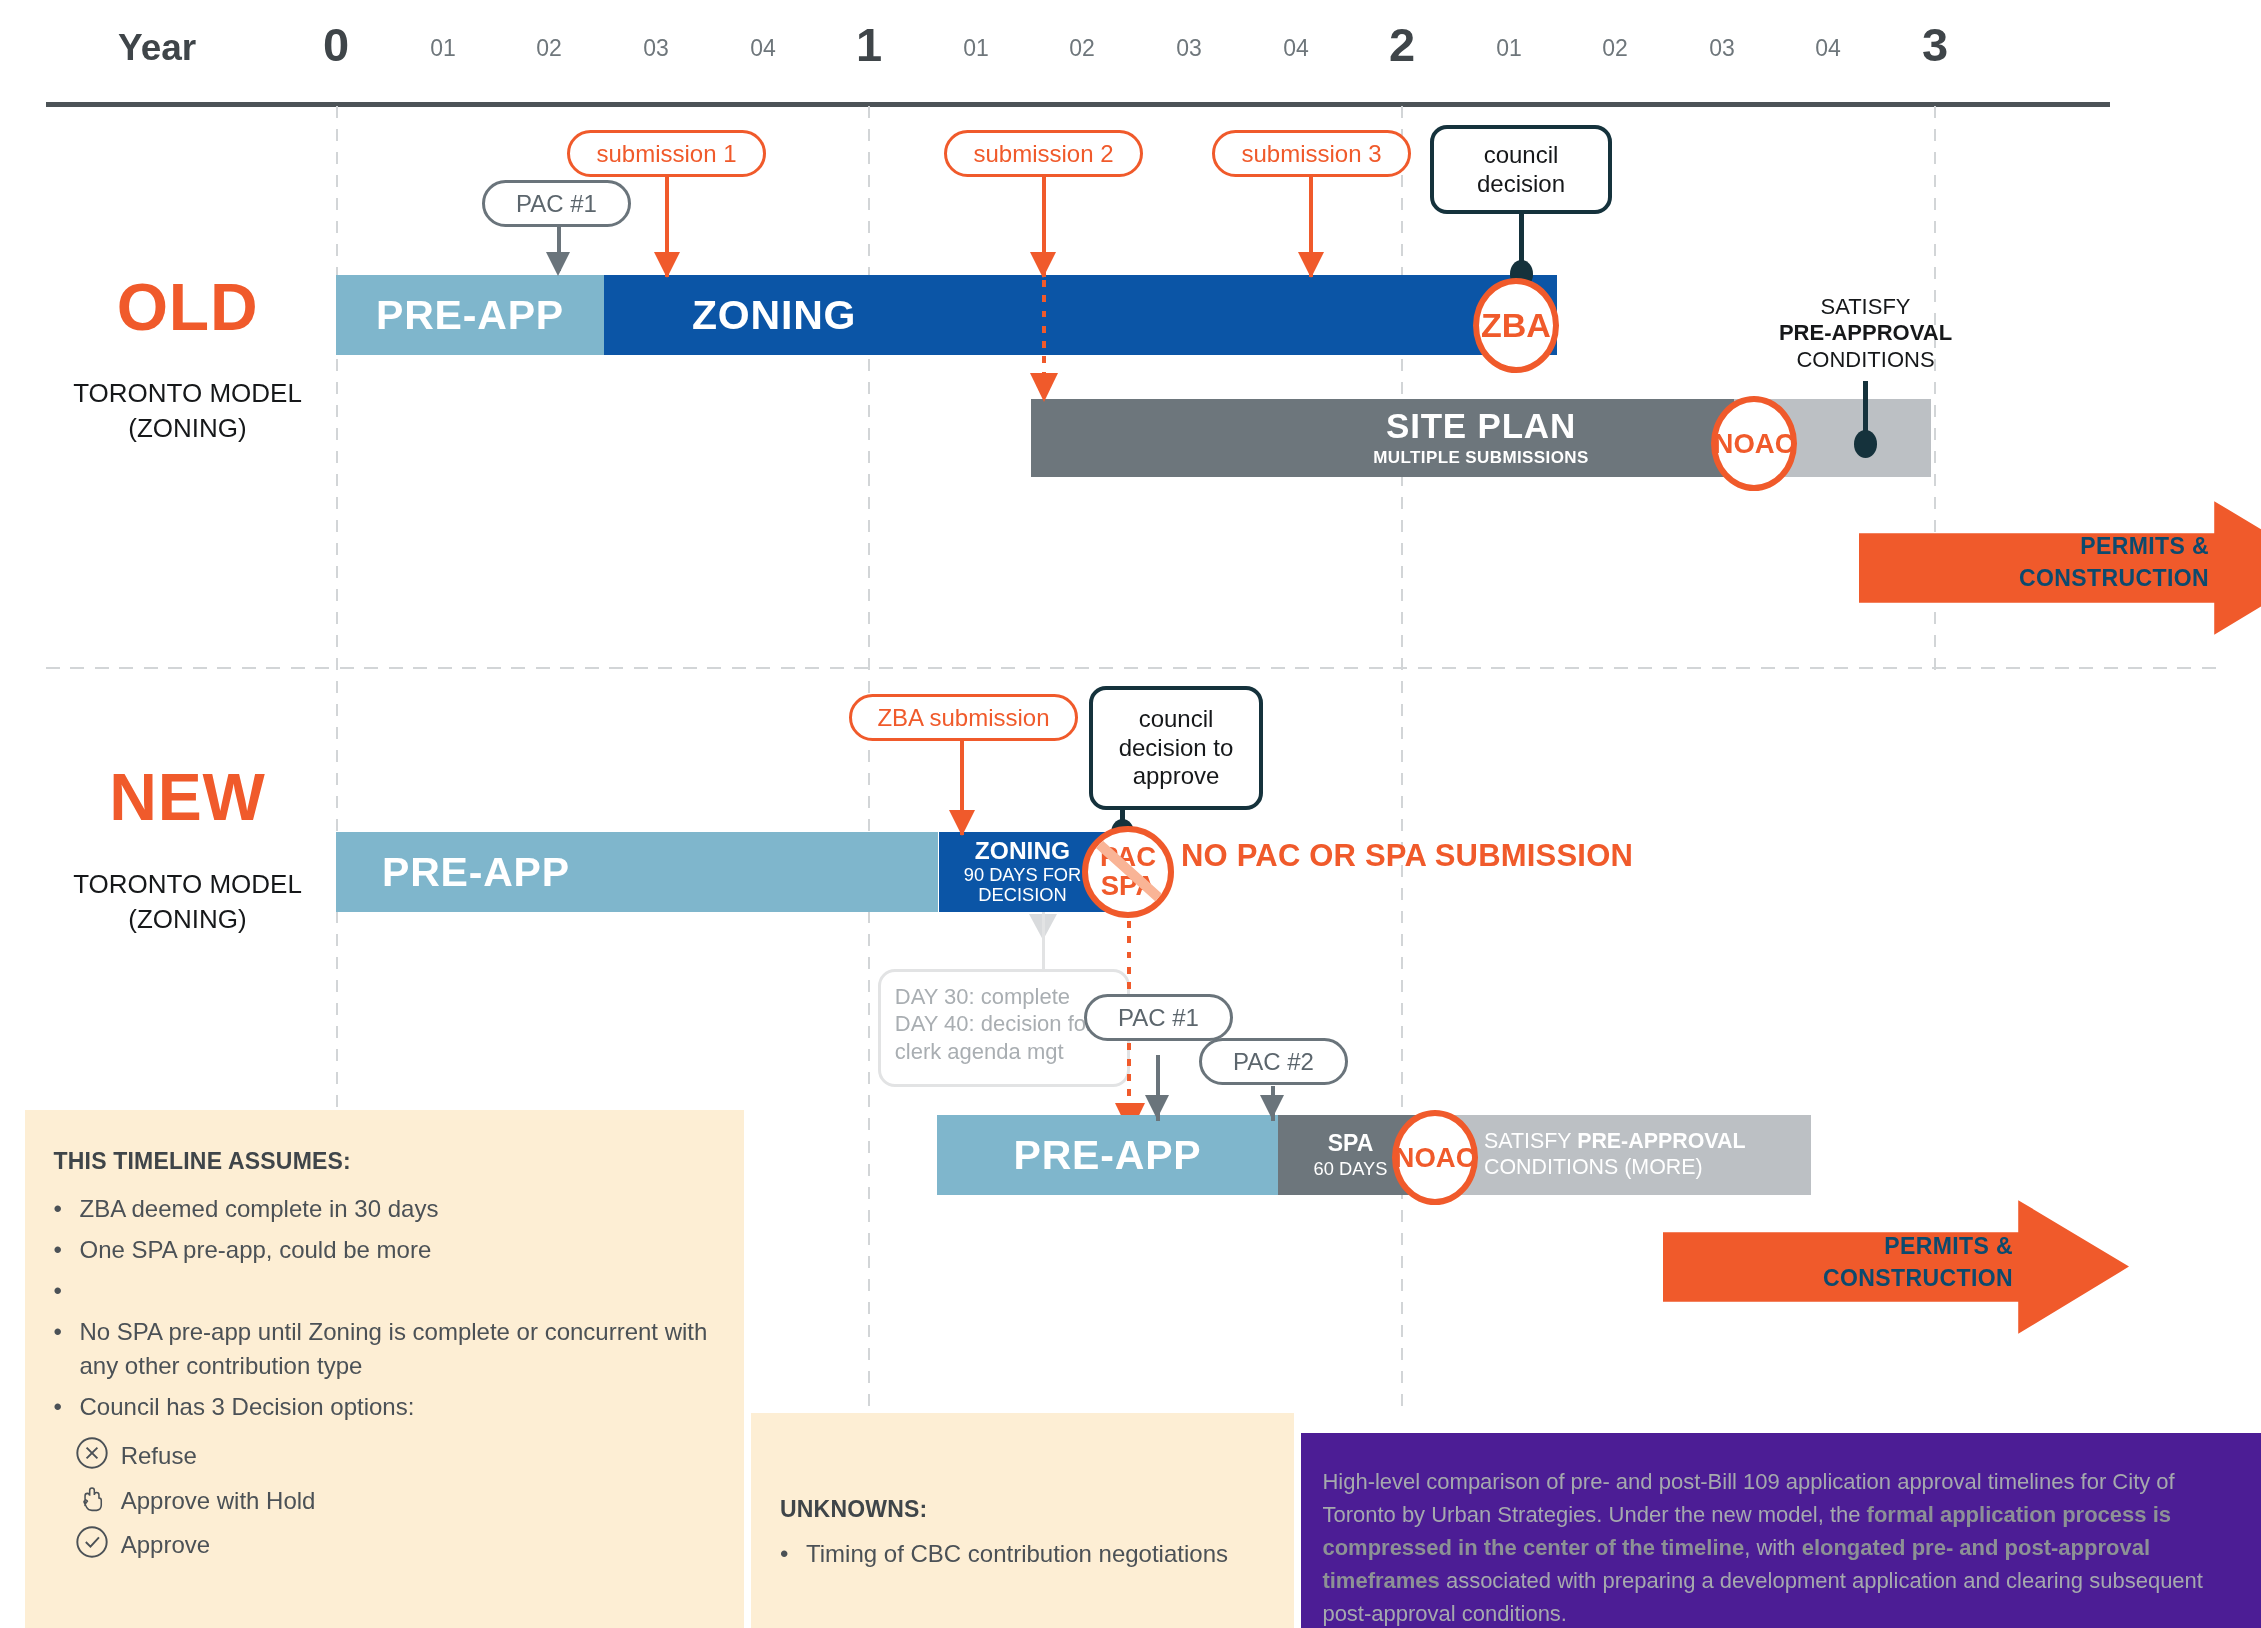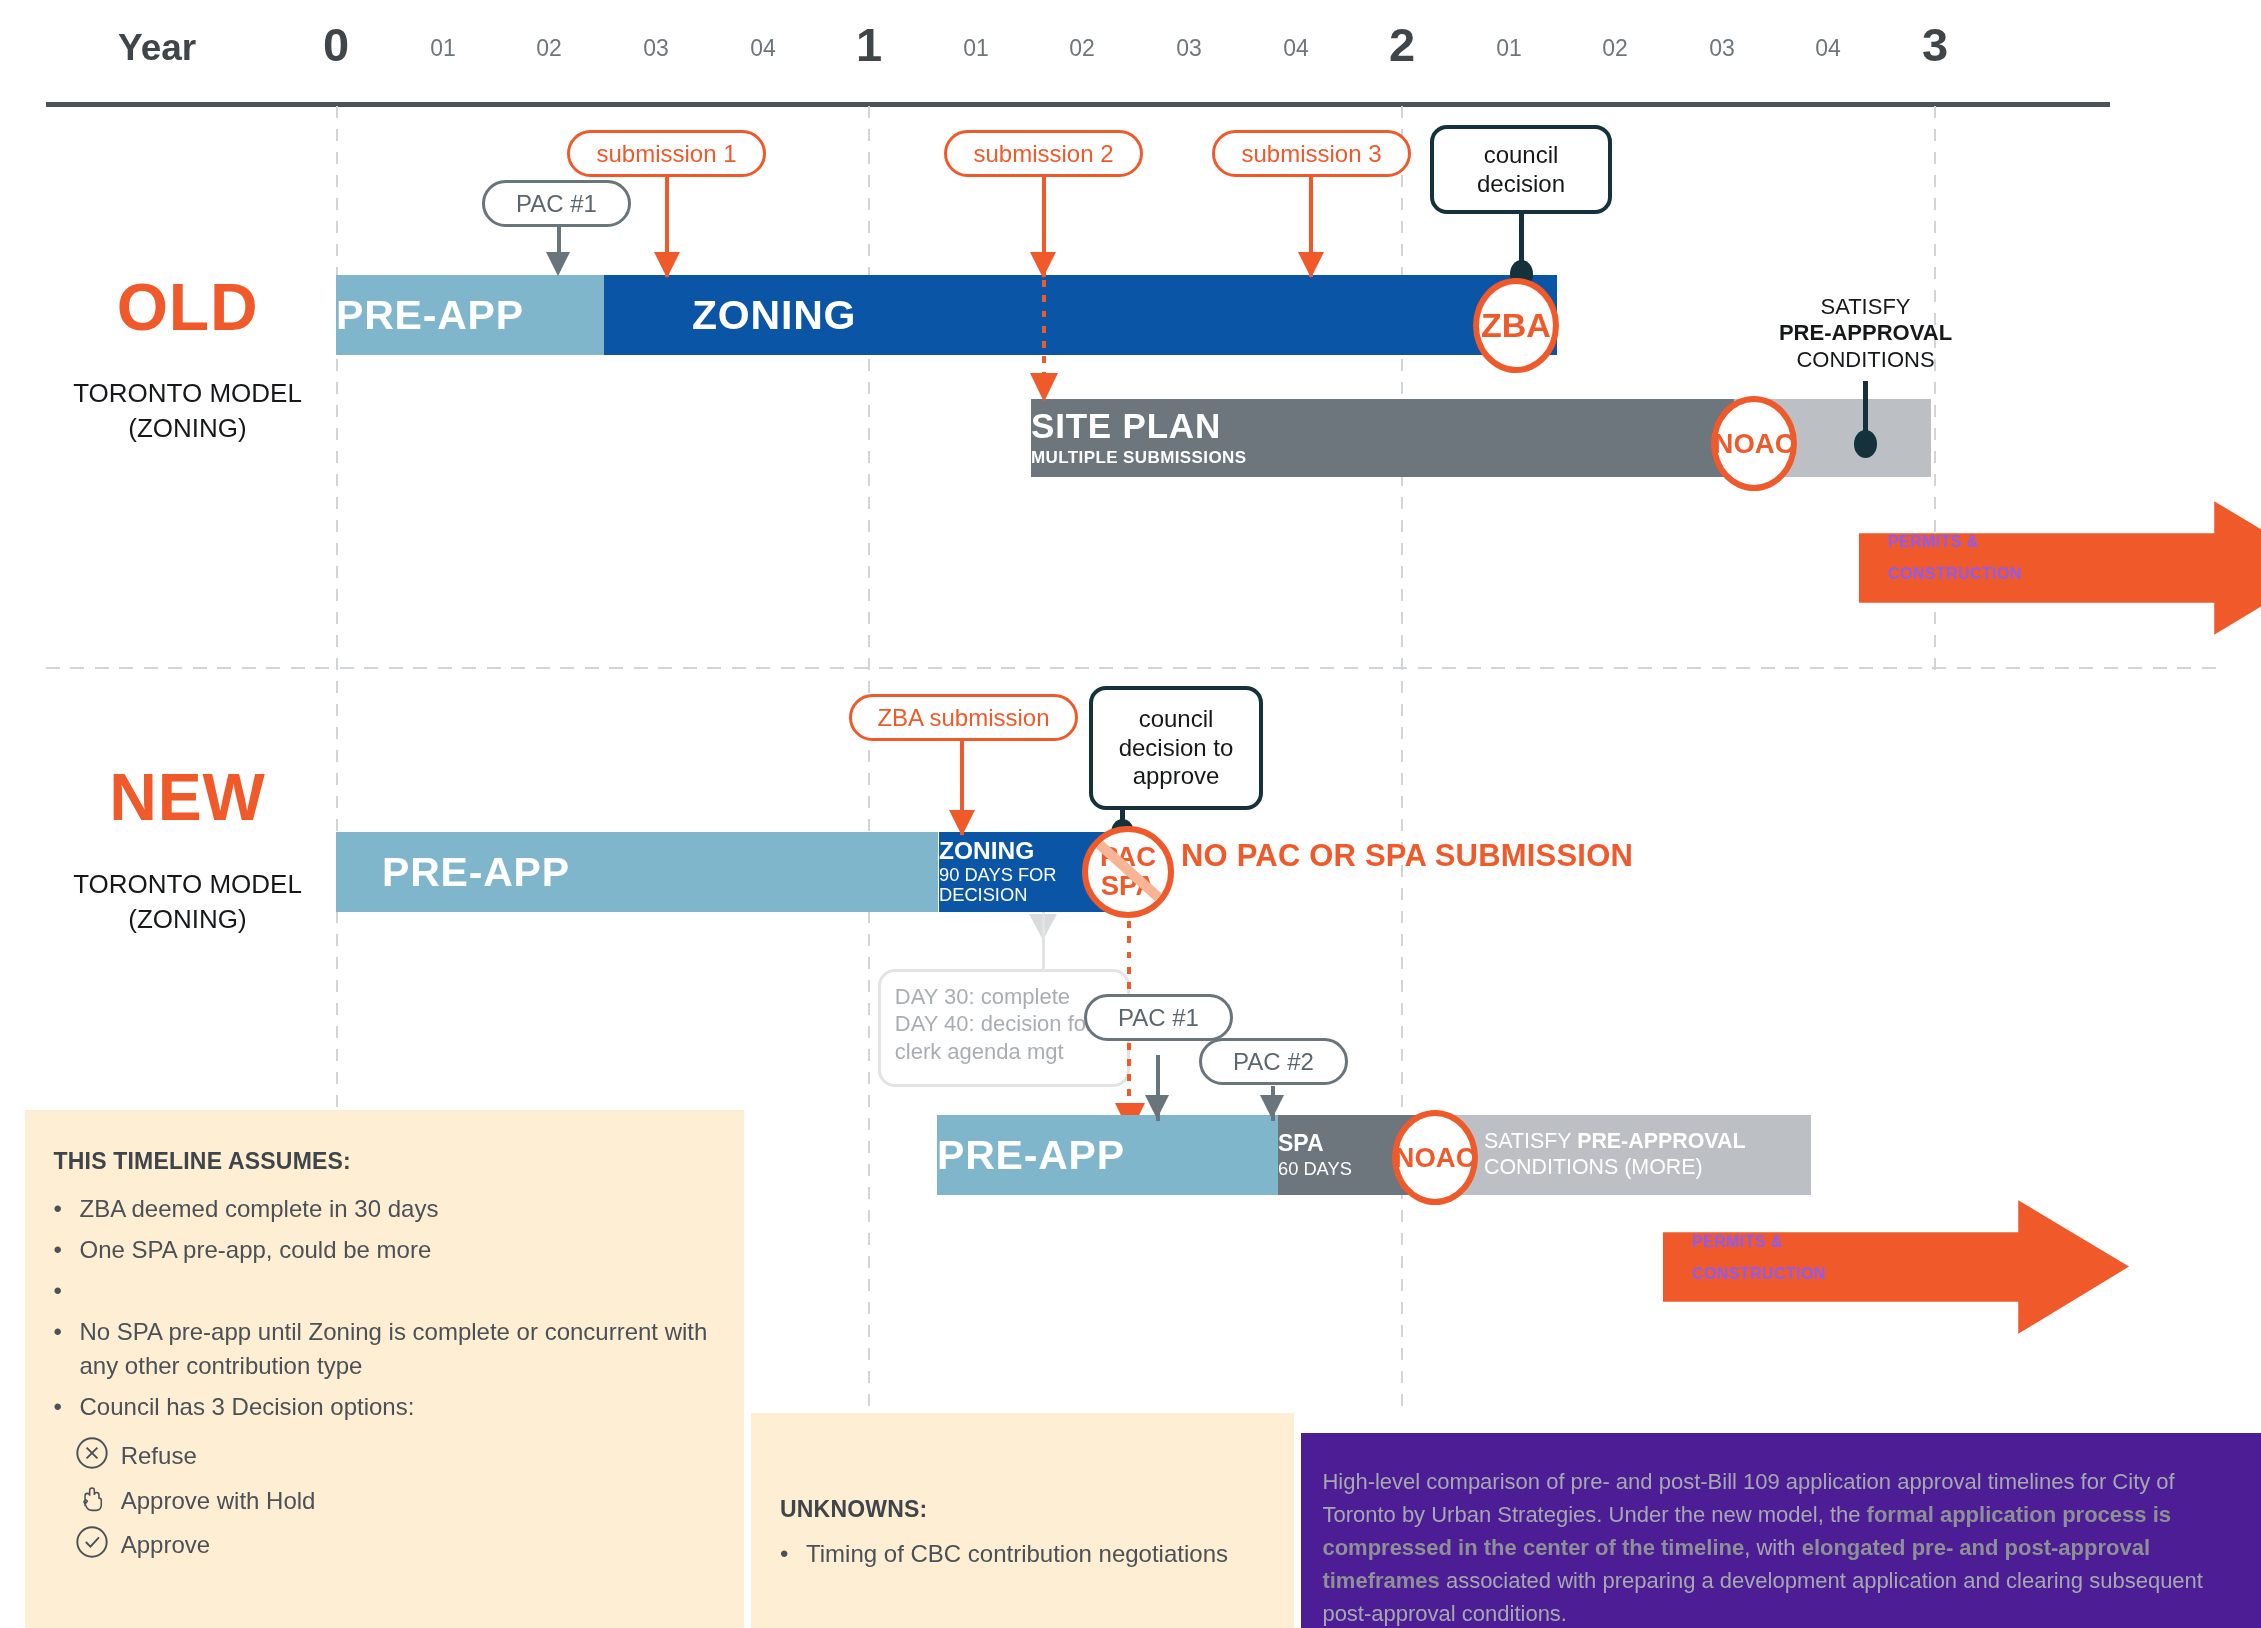--- a/index.html
+++ b/index.html
@@ -9,21 +9,21 @@
   
   #axis-line{left:46px;top:102px;width:2064px;height:4.6px;background:#4c5357;}
   .yr-major{font-size:47px;font-weight:700;color:#3f4549;line-height:1;text-align:center;width:92px;}
   .yr-minor{font-size:23px;font-weight:400;color:#6e767b;line-height:1;text-align:center;width:76px;}
   #year-word{font-size:37px;font-weight:700;color:#3f4549;left:118px;top:27px;}
   .gridline{width:2.3px;background:repeating-linear-gradient(to bottom,#d2d5d7 0,#d2d5d7 12.2px,transparent 12.2px,transparent 23px);}
   
   .model-big{font-size:66px;font-weight:700;color:#f05a2b;letter-spacing:0.8px;text-align:center;width:321px;line-height:1;}
   .model-sub{font-size:26px;font-weight:400;color:#16181a;text-align:center;width:352px;line-height:1.22;}
   
-  .bar{position:absolute;display:flex;align-items:flex-start;justify-content:center;
+  .bar{position:absolute;display:flex;align-items:center;justify-content:center;
        flex-direction:column;color:#fff;}
   .bar-lt{background:#7fb6cc;}
   .bar-blue{background:#0b55a6;}
   .bar-gray{background:#6d767c;}
   .bar-gray2{background:#bcc0c4;}
   .bar-t1{font-size:35px;font-weight:700;letter-spacing:0.8px;line-height:1;}
   .bar-t1b{font-size:41px;font-weight:700;letter-spacing:0.8px;line-height:1;}
   .bar-t2{font-size:17px;font-weight:700;letter-spacing:0.4px;line-height:1.15;margin-top:4.6px;}
   .bar-sm1{font-size:23px;font-weight:700;line-height:1.05;}
   .bar-sm2{font-size:18.3px;font-weight:400;line-height:1.15;}
@@ -51,21 +51,21 @@
   .dotdown{position:absolute;width:3.8px;
         background:repeating-linear-gradient(to bottom,#f05a2b 0,#f05a2b 6.9px,transparent 6.9px,transparent 15.3px);}
   .knob{position:absolute;width:23px;height:27.5px;border-radius:50%;background:#15323c;}
   
   .stamp{position:absolute;border-radius:50%;background:#fff;border:6.9px solid #f05a2b;
         display:flex;align-items:center;justify-content:center;color:#f05a2b;
         font-weight:700;box-sizing:border-box;}
   .stamp-slash{position:absolute;background:#f9b496;border-radius:3.1px;transform:rotate(42deg);}
   
   .arrowwrap{position:absolute;}
-  .arrow-label{position:absolute;color:#8b5cf6;font-size:16px;font-weight:700;text-align:left;
+  .arrow-label{position:absolute;color:#0c4a6e;font-size:23px;font-weight:700;text-align:right;
         line-height:1.25;letter-spacing:0.4px;}
   
   .note{position:absolute;box-sizing:border-box;}
   .note-cream{background:#fdeed4;}
   .note-gray{background:#4c1d95;margin-top:20px;}
   .note-h{font-size:23px;font-weight:700;color:#3f4549;letter-spacing:0.2px;}
   .note-li{font-size:24px;color:#4b5156;line-height:1.45;display:flex;}
   .note-li .b{width:26px;flex:0 0 26px;}
   .opt{display:flex;align-items:flex-end;font-size:24px;color:#4b5156;margin-top:10.7px;}
   .opt .oi{width:34px;height:34px;margin-right:12.2px;flex:0 0 34px;}

